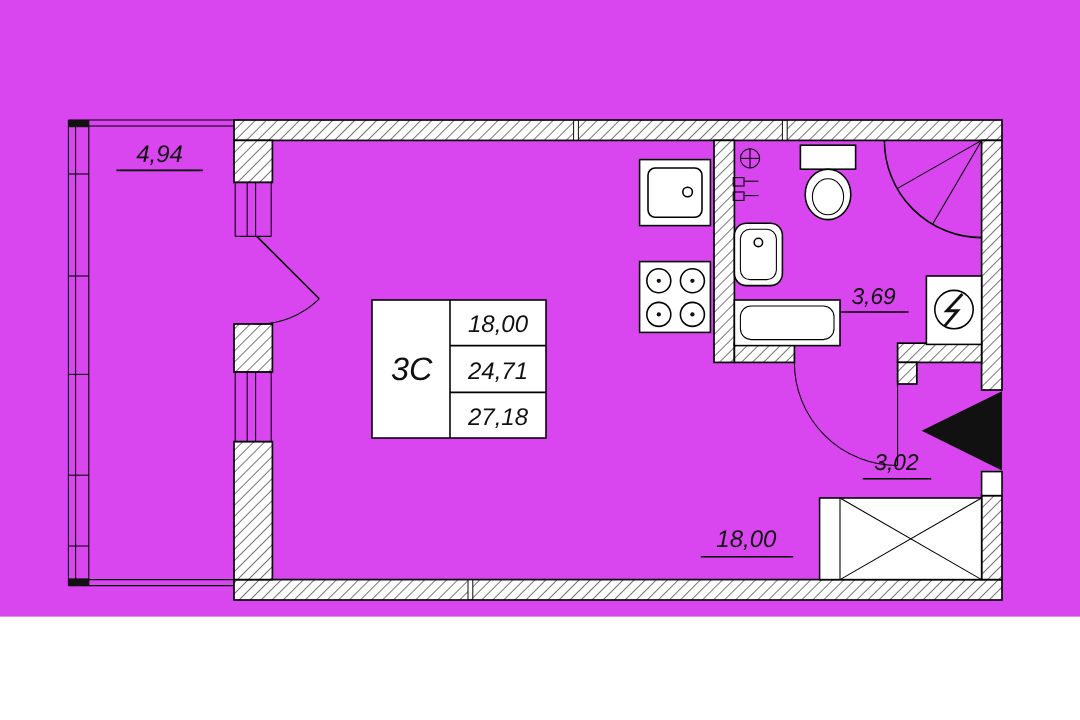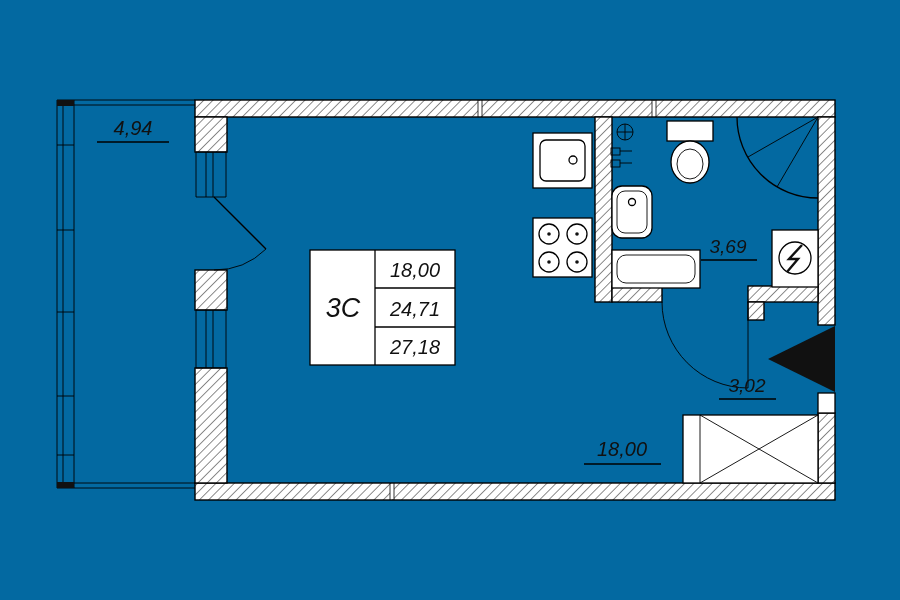--- a/index.html
+++ b/index.html
@@ -1,17 +1,17 @@
 <!DOCTYPE html>
 <html><head>
 <meta charset="utf-8">
 <style>
   html,body{margin:0;padding:0;background:#ffffff;}
   .page{
-    width:900px;height:600px;background:#0369a1;position:relative;overflow:hidden;
+    width:900px;height:514px;background:#d946ef;position:relative;overflow:hidden;
     font-family:"Liberation Sans",sans-serif;
   }
   svg{display:block;}
   .wall{fill:url(#hatch);stroke:#000;stroke-width:1.4;}
   .ln{stroke:#000;stroke-width:1.3;fill:none;}
   .thin{stroke:#000;stroke-width:0.9;fill:none;}
   .fix{fill:#ffffff;stroke:#000;stroke-width:1.3;}
   .blk{fill:#111111;stroke:none;}
   .seam{stroke:#ffffff;stroke-width:4;fill:none;}
   .seamedge{stroke:#000;stroke-width:0.8;fill:none;}

